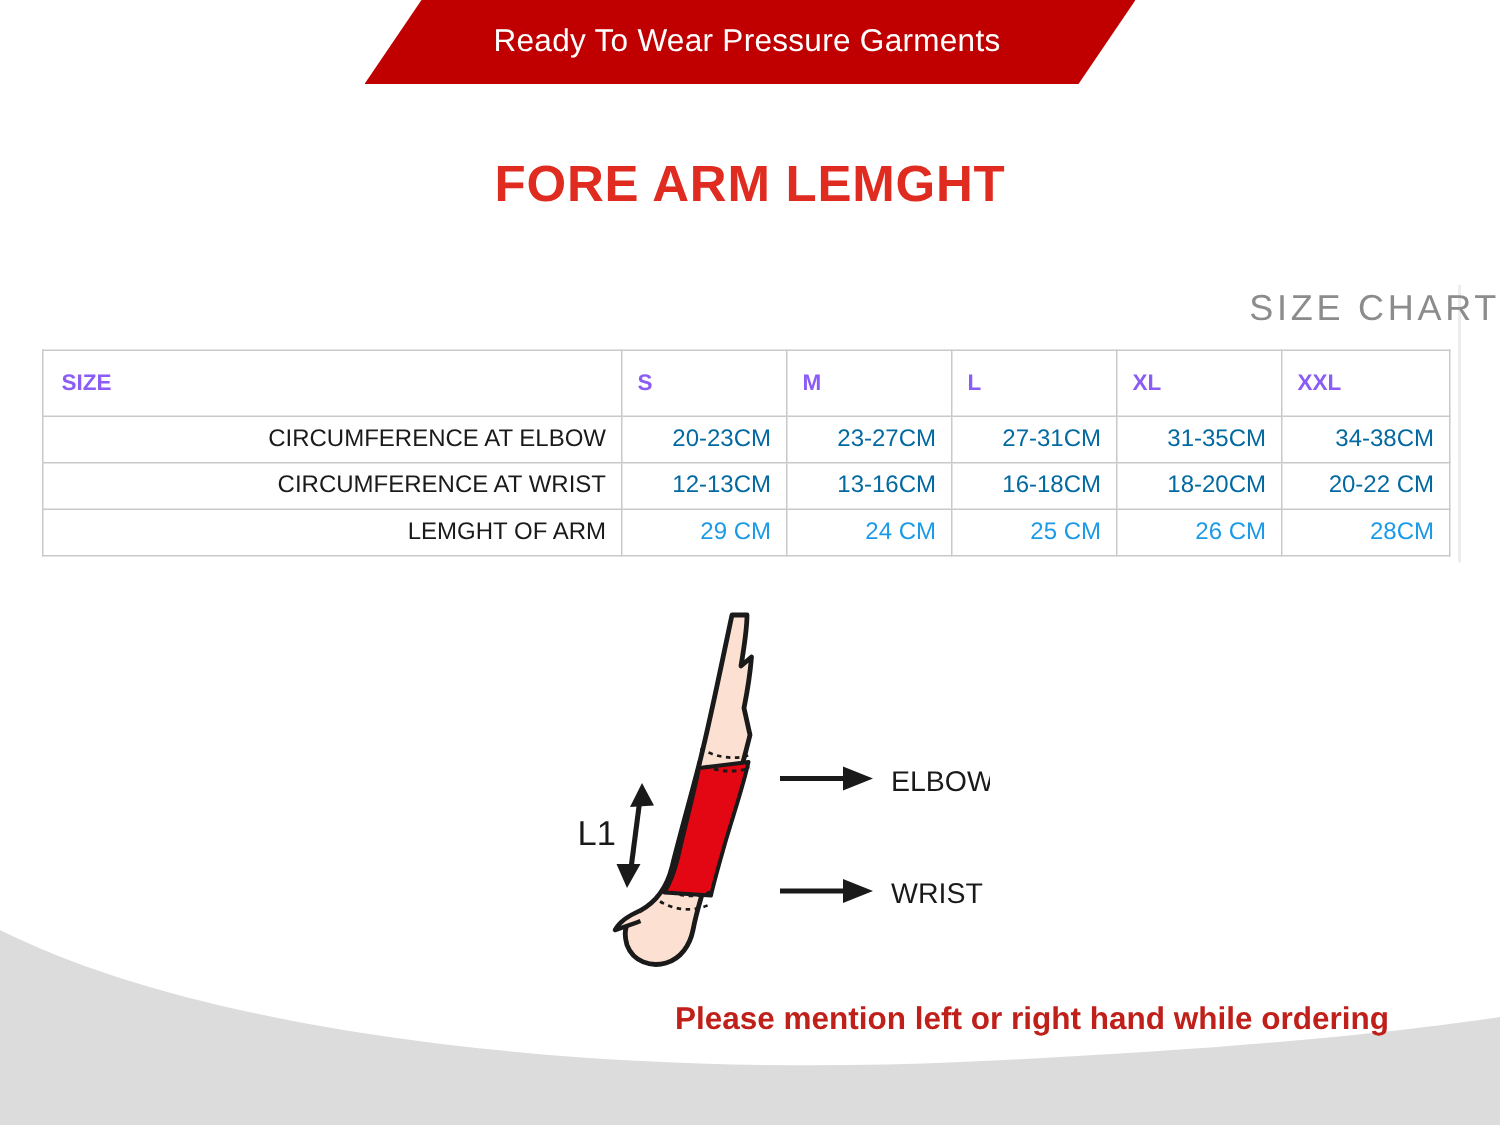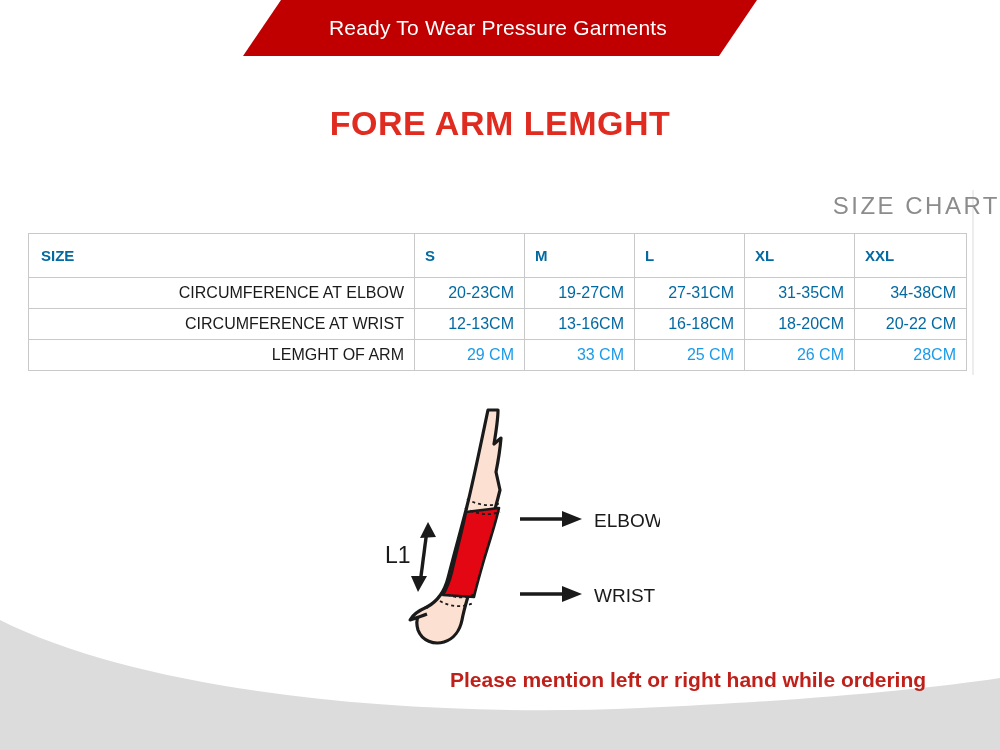--- a/index.html
+++ b/index.html
@@ -127,21 +127,21 @@
     font-size: 16px;
     background: #ffffff;
   }
   col.c-label  { width: 386px; }
   col.c-size   { width: 110px; }
   col.c-size-l { width: 112px; }
 
   tr.head-row th {
     height: 43px;
     font-weight: bold;
-    color: #0369a1;
+    color: #8b5cf6;
     font-size: 15px;
   }
   tr.head-row th.lbl { padding-left: 12px; }
 
   tr.data-row td {
     height: 30px;
     text-align: right;
   }
   td.row-label {
     color: #1a1a1a;
@@ -212,37 +212,37 @@
           <th>M</th>
           <th>L</th>
           <th>XL</th>
           <th>XXL</th>
         </tr>
       </thead>
       <tbody>
         <tr class="data-row">
           <td class="row-label">CIRCUMFERENCE AT ELBOW</td>
           <td class="val-red">20-23CM</td>
-          <td class="val-red">19-27CM</td>
+          <td class="val-red">23-27CM</td>
           <td class="val-red">27-31CM</td>
           <td class="val-red">31-35CM</td>
           <td class="val-red">34-38CM</td>
         </tr>
         <tr class="data-row">
           <td class="row-label">CIRCUMFERENCE AT WRIST</td>
           <td class="val-red">12-13CM</td>
           <td class="val-red">13-16CM</td>
           <td class="val-red">16-18CM</td>
           <td class="val-red">18-20CM</td>
           <td class="val-red">20-22 CM</td>
         </tr>
         <tr class="data-row">
           <td class="row-label">LEMGHT OF ARM</td>
           <td class="val-blue">29 CM</td>
-          <td class="val-blue">33 CM</td>
+          <td class="val-blue">24 CM</td>
           <td class="val-blue">25 CM</td>
           <td class="val-blue">26 CM</td>
           <td class="val-blue">28CM</td>
         </tr>
       </tbody>
     </table>
   </div>
 
   <svg class="diagram" viewBox="0 0 290 252" preserveAspectRatio="xMidYMid meet">
 

